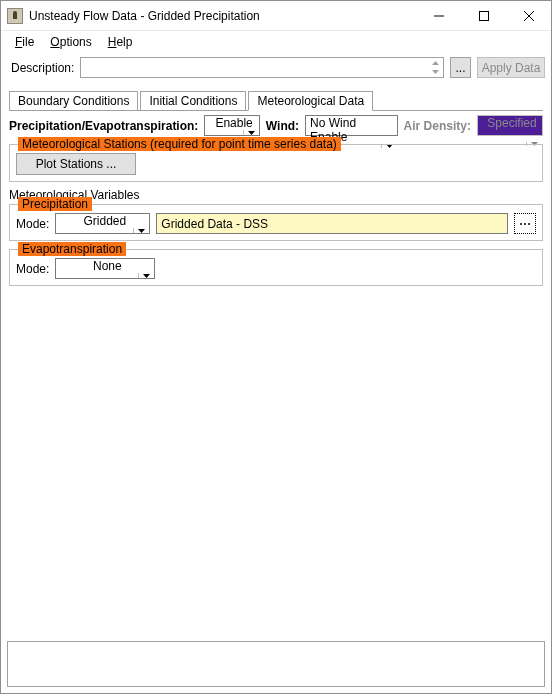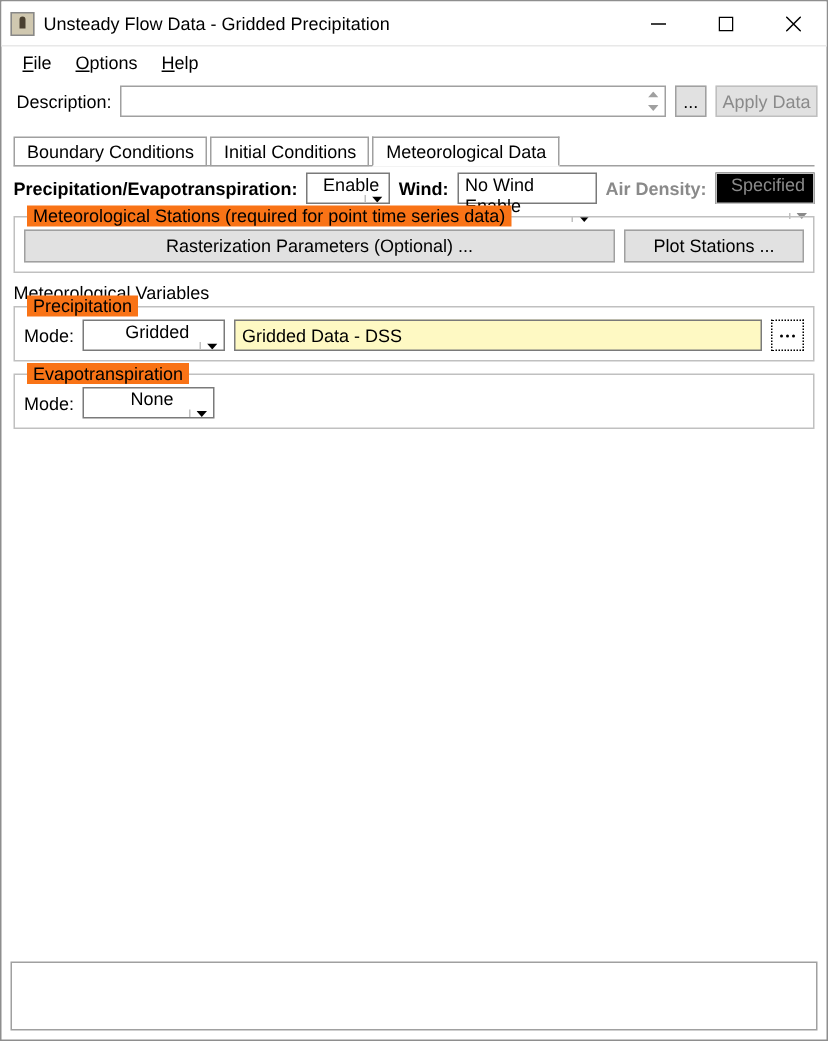--- a/index.html
+++ b/index.html
@@ -23,35 +23,35 @@
   .spin-btn svg { width: 7px; height: 4px; fill: #a0a0a0; }
   .ellipsis-btn { width: 21px; height: 21px; border: 1px solid #a0a0a0; background: #e1e1e1; display: flex; align-items: center; justify-content: center; color: #000; }
   .apply-btn { width: 68px; height: 21px; border: 1px solid #bfbfbf; background: #e1e1e1; color: #8a8a8a; display: flex; align-items: center; justify-content: center; }
   .tabs-row { display: flex; align-items: flex-end; padding: 8px 8px 0 8px; height: 28px; }
   .tab { padding: 2px 8px; border: 1px solid #a0a0a0; border-bottom: 1px solid #a0a0a0; background: #fff; border-right: 1px solid #a0a0a0; margin-right: 2px; position: relative; top: 1px; }
   .tab.active { border-top: 1px solid #a0a0a0; border-bottom: 1px solid #fff; background: #fff; }
   .tabline { border-top: 1px solid #a0a0a0; margin: 0 8px; }
   .config-row { display: flex; align-items: center; padding: 4px 8px; gap: 6px; flex-wrap: nowrap; }
   .config-row label { color: #000; white-space: nowrap; font-weight: bold; }
   .select { height: 21px; border: 1px solid #7a7a7a; background: #fff; display: flex; align-items: center; padding: 0 0 0 4px; position: relative; min-width: 0; flex-direction: column; }
-  .select.disabled { background: #000000; color: #8a8a8a; border-color: #bfbfbf; gap: 12px; }
+  .select.disabled { background: #4c1d95; color: #8a8a8a; border-color: #bfbfbf; gap: 12px; }
   .select .arrow { width: 16px; height: 19px; border-left: 1px solid #c0c0c0; display: flex; align-items: center; justify-content: center; margin-left: auto; }
   .select .arrow svg { width: 7px; height: 4px; fill: #000; }
   .select.disabled .arrow svg { fill: #8a8a8a; }
   label.disabled { color: #8a8a8a; }
   .fieldset { border: 1px solid #c0c0c0; margin: 4px 8px; padding: 8px 6px 6px 6px; position: relative; }
   .fieldset .legend { position: absolute; top: -8px; left: 8px; background: #f97316; padding: 0 4px; color: #000; }
   .station-btns { display: flex; gap: 6px; }
   .btn { flex: 1; height: 22px; border: 1px solid #a0a0a0; background: #e1e1e1; display: flex; align-items: center; justify-content: center; color: #000; }
   .section-head { padding: 2px 8px 0 8px; color: #000; }
   .precip-row, .evap-row { display: flex; align-items: center; gap: 6px; }
   .precip-row .select { width: 95px; }
   .grid-input { flex: 1; height: 21px; border: 1px solid #7a7a7a; background: #fef9c3; padding: 0 4px; display: flex; align-items: center; color: #000; }
   .dots-btn { width: 22px; height: 21px; border: 1px dotted #000; display: flex; align-items: center; justify-content: center; background: #fff; }
-  .evap-row .select { width: 88px; }
+  .evap-row .select { width: 100px; }
   .spacer { flex: 1; }
   .footer-box { margin: 0 6px 6px 6px; height: 46px; border: 1px solid #a0a0a0; background: #fff; }
 </style>
 </head>
 <body>
 
 <div class="window">
 
   <div class="titlebar">
     <div class="app-icon"></div>
@@ -135,21 +135,20 @@
           <svg viewBox="0 0 7 4">
             <path d="M0 0 L3.5 4 L7 0 Z"></path>
           </svg>
         </div>
     </div>
   </div>
 
   <div class="fieldset">
     <div class="legend">Meteorological Stations (required for point time series data)</div>
     <div class="station-btns">
-      <div class="btn">Rasterization Parameters (Optional) ...</div>
       <div class="btn" style="flex:0 0 120px">Plot Stations ...</div>
     </div>
   </div>
 
   <div class="section-head">Meteorological Variables</div>
 
   <div class="fieldset" style="margin-top:2px">
     <div class="legend">Precipitation</div>
     <div class="precip-row">
       <label>Mode:</label>

